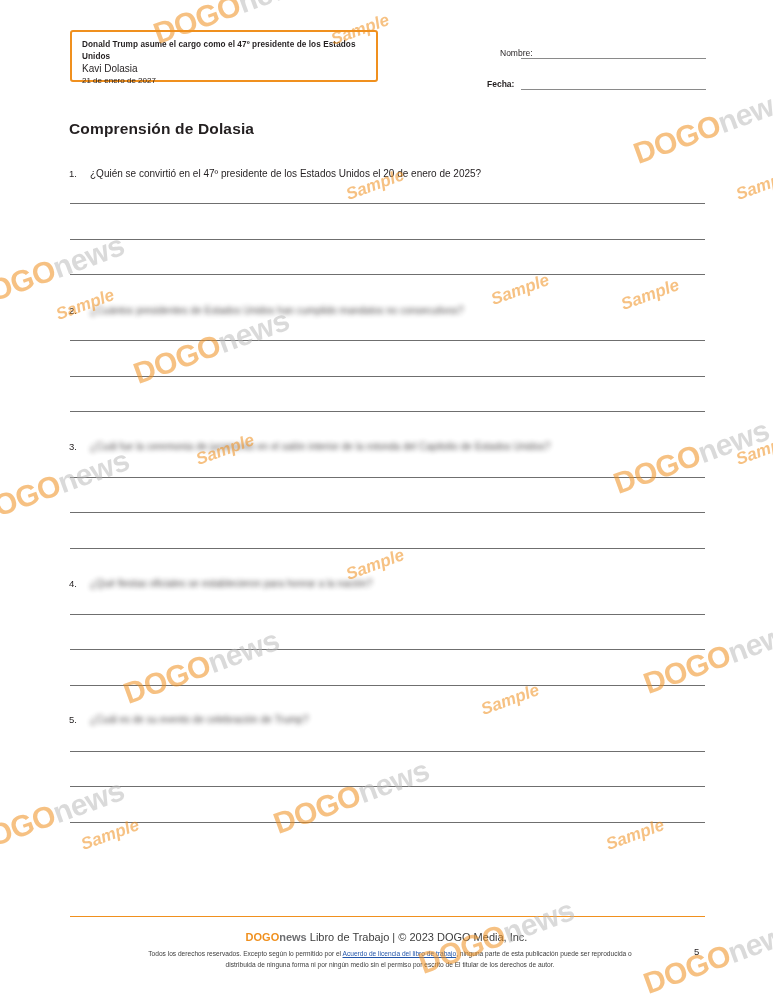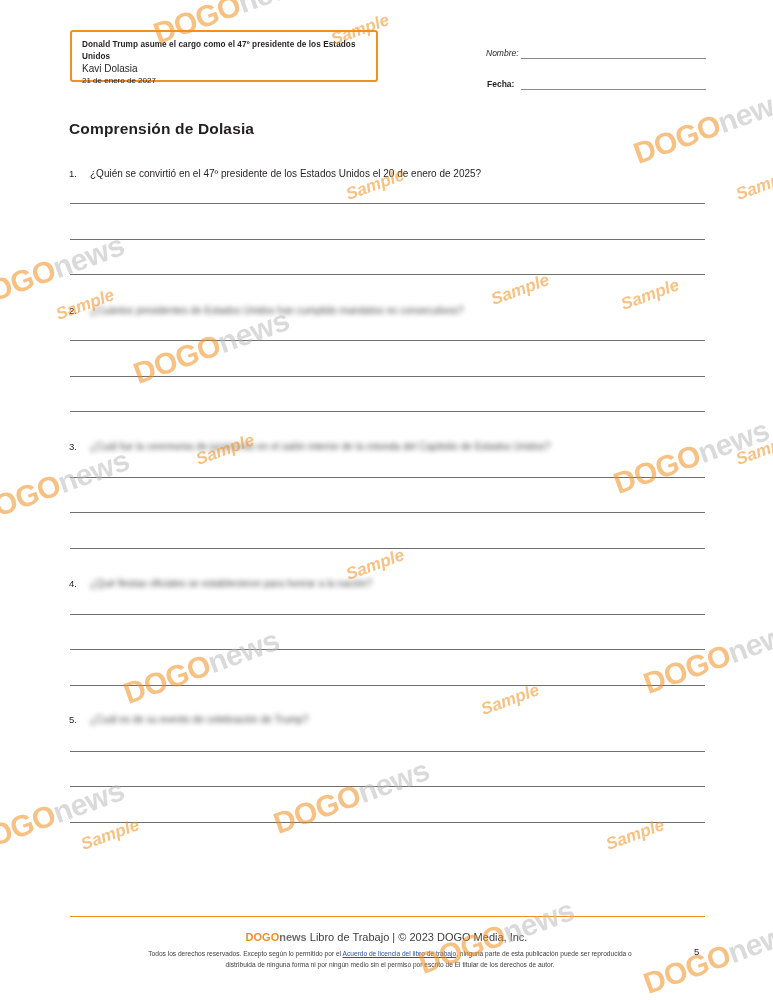--- a/index.html
+++ b/index.html
@@ -54,21 +54,21 @@
     font-size: 8px;
     color: #231f20;
     line-height: 12px;
   }
 
   .field {
     position: absolute;
     font-size: 8.5px;
     color: #231f20;
   }
-  .field-name { left: 486px; top: 48px; font-style: italic; }
+  .field-name { left: 500px; top: 48px; }
   .field-date { left: 487px; top: 79px; font-weight: bold; }
   .field-rule {
     position: absolute;
     height: 0;
     border-bottom: 1px solid #8a8a8a;
   }
   .rule-name { left: 521px; top: 58px; width: 185px; }
   .rule-date { left: 521px; top: 89px; width: 185px; }
 
   

